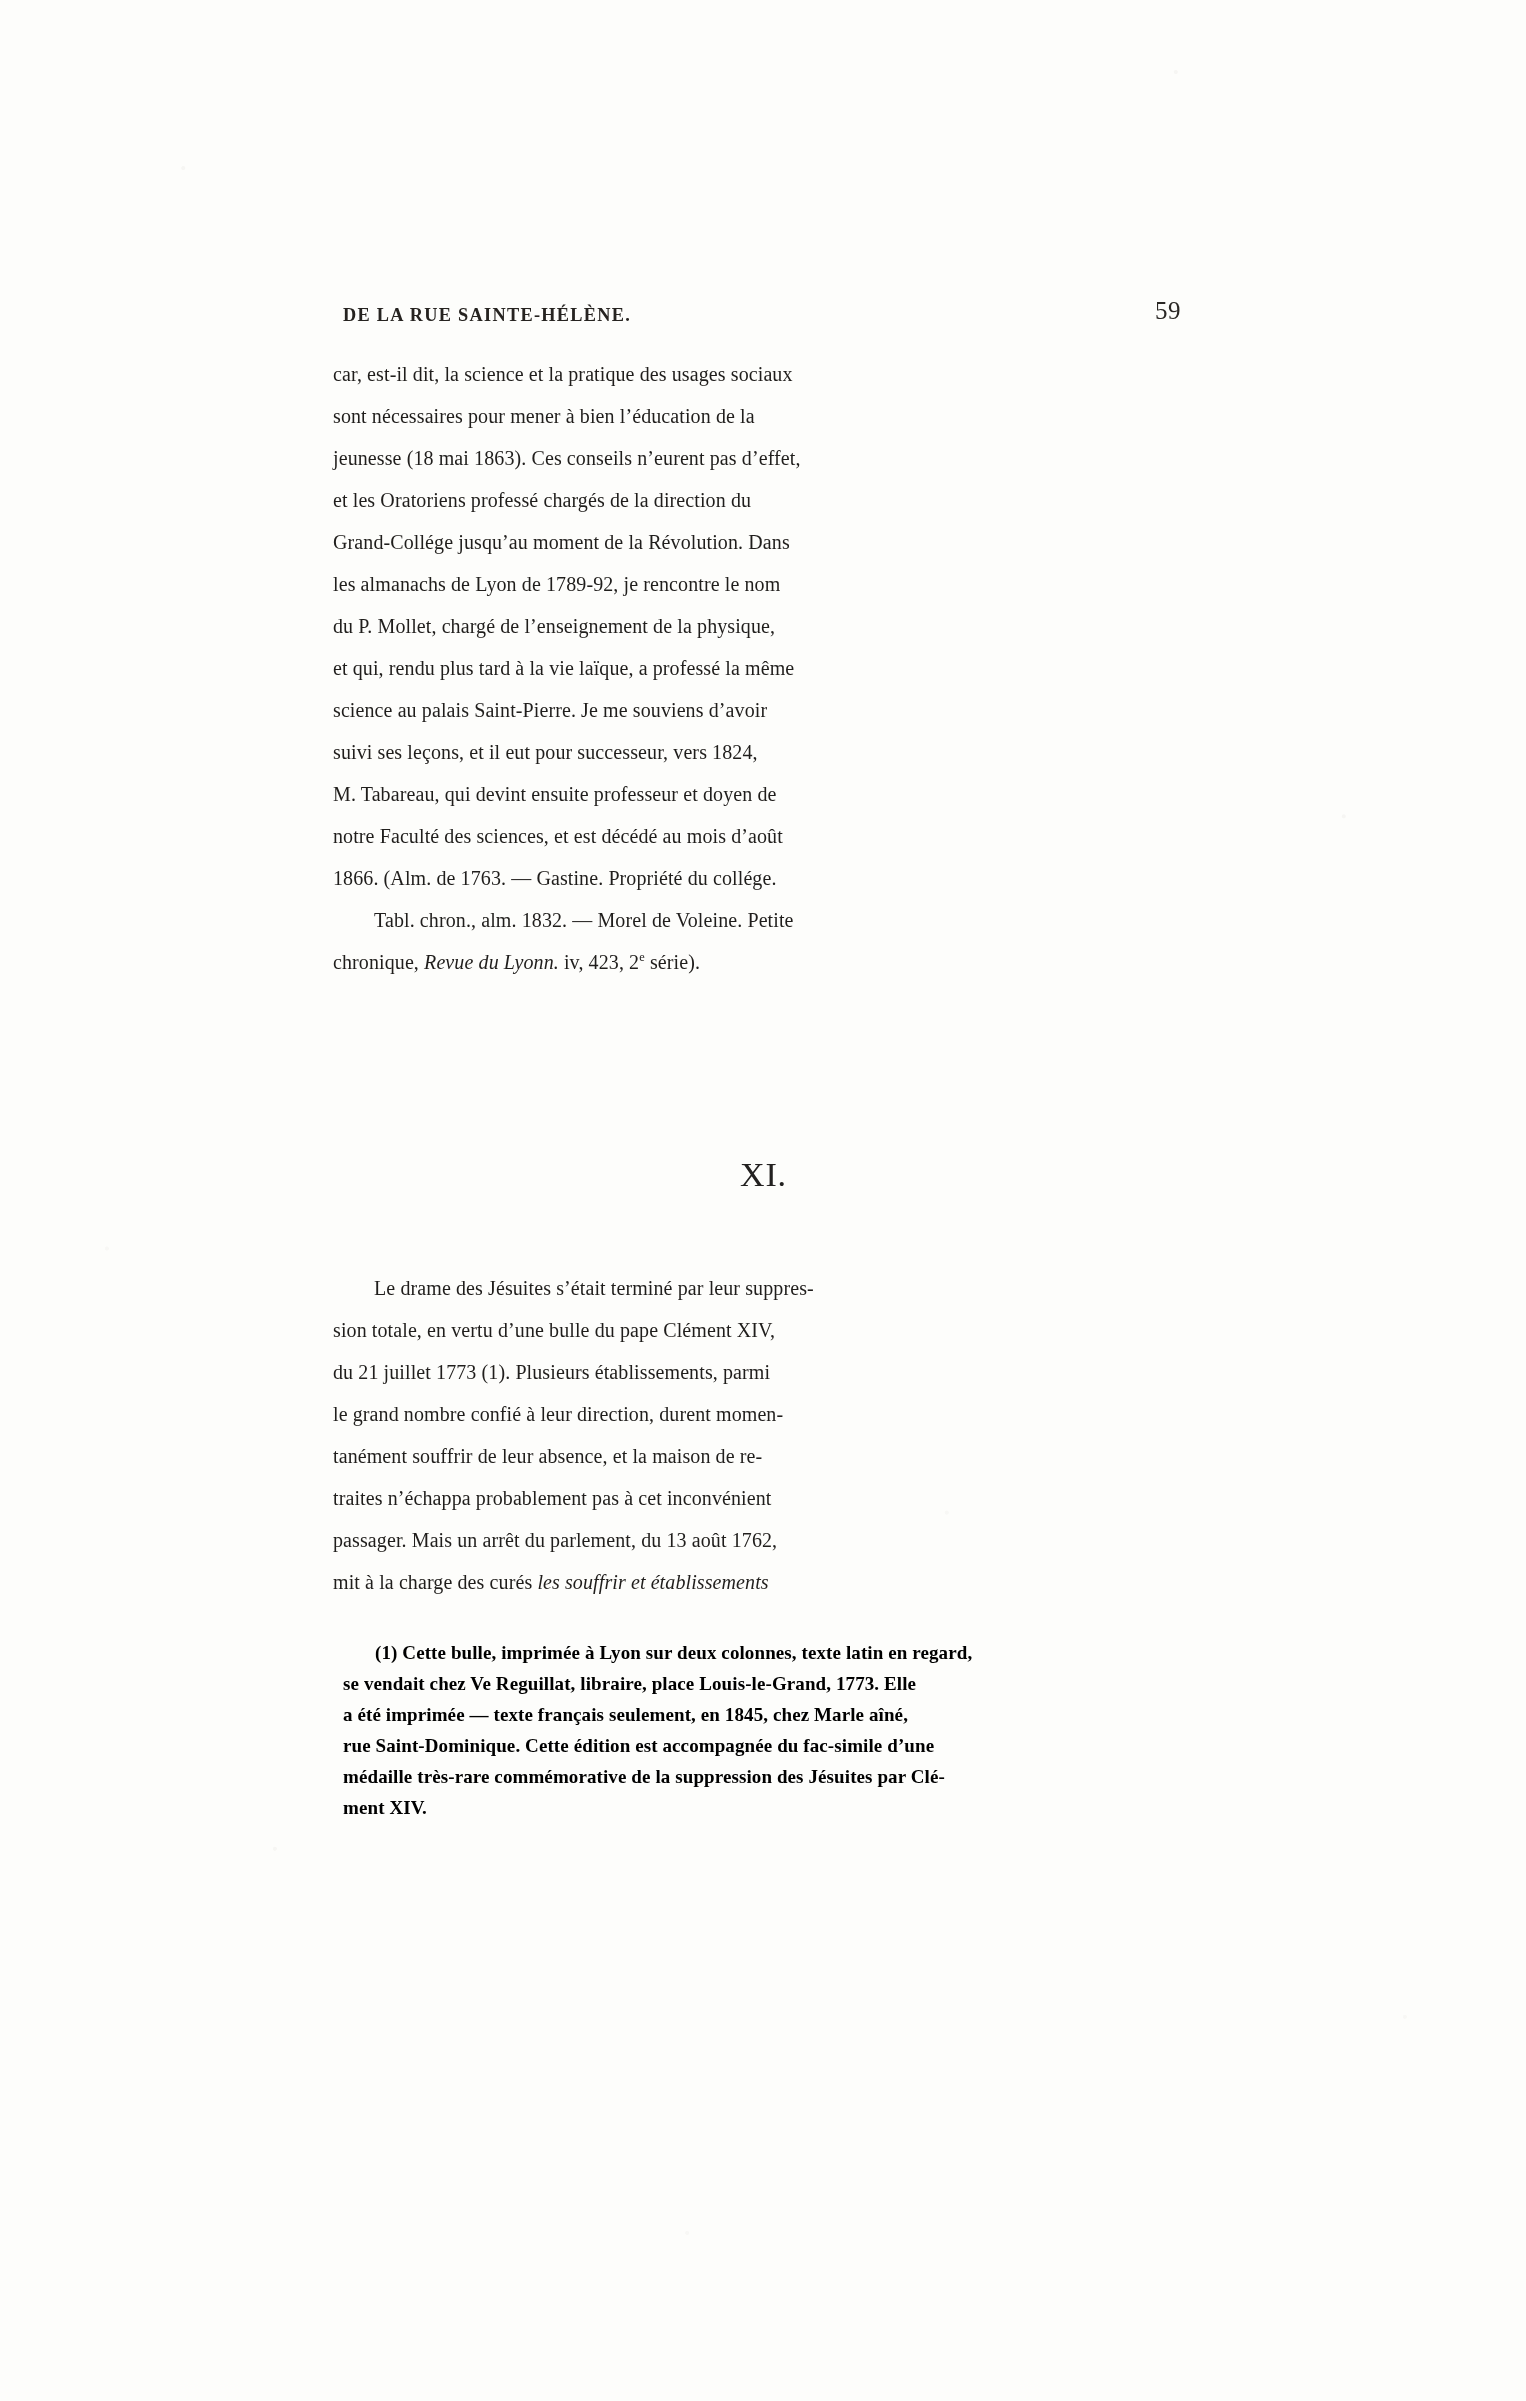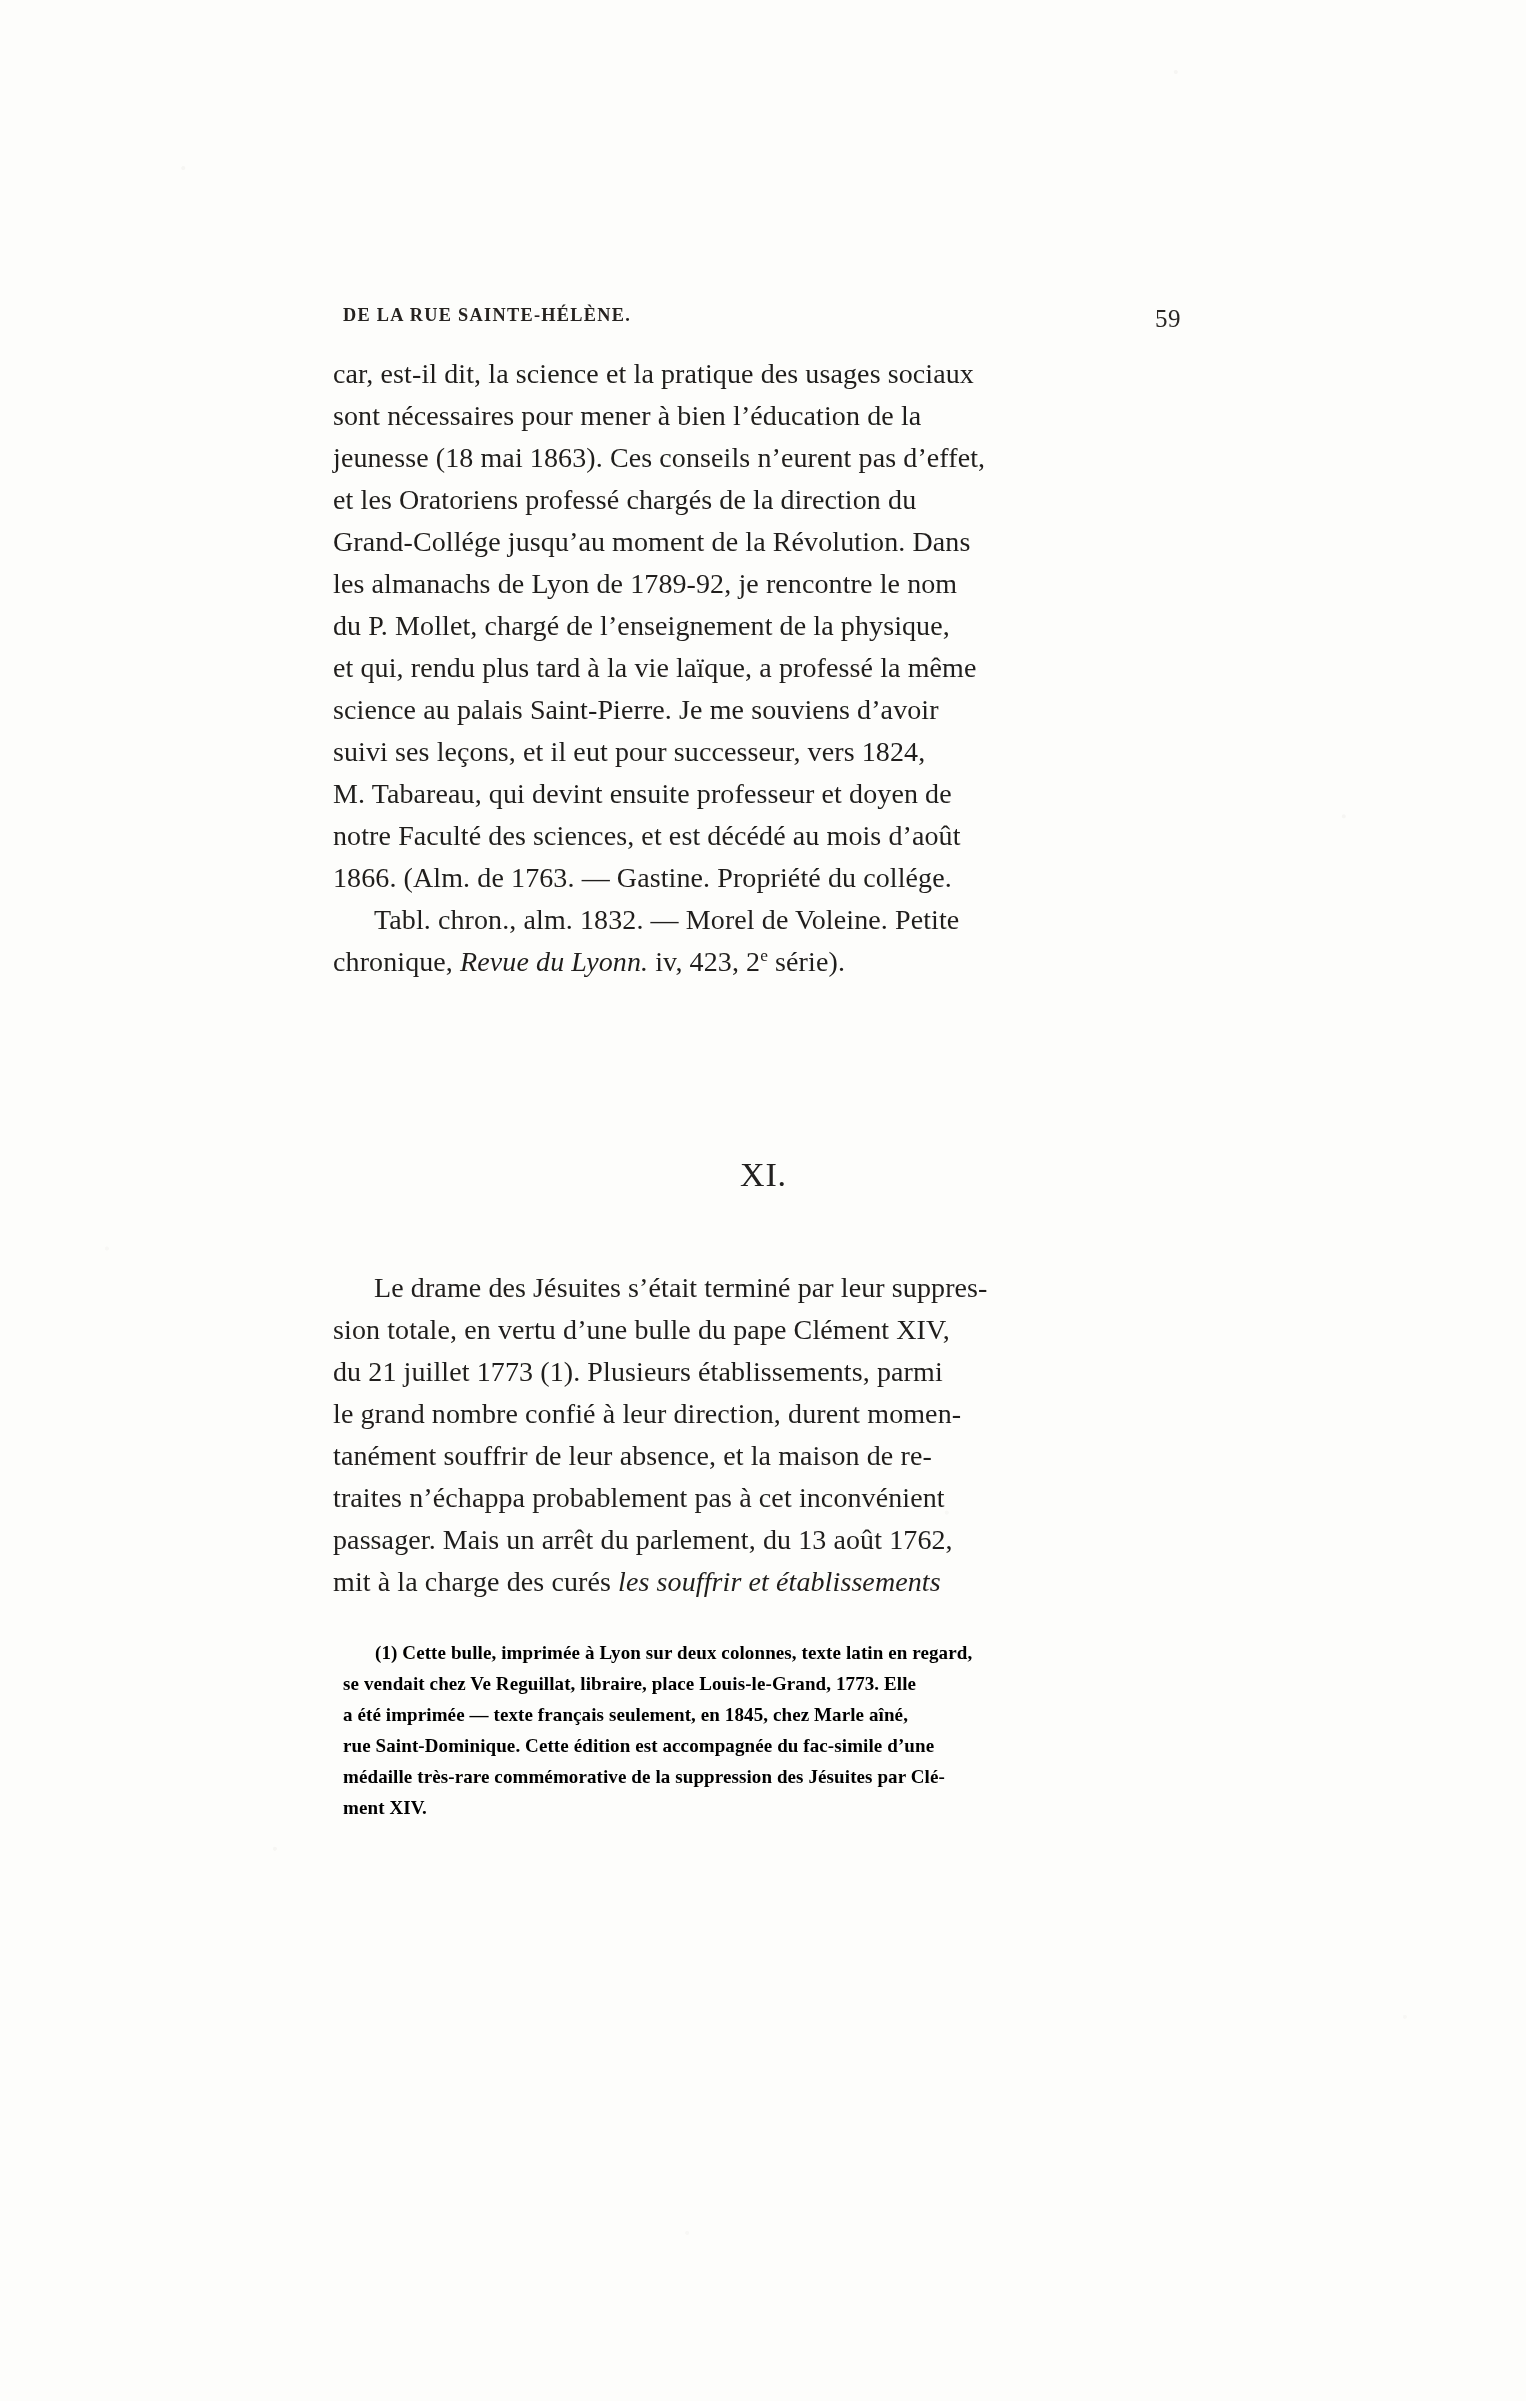--- a/index.html
+++ b/index.html
@@ -58,29 +58,28 @@
     color: #262320;
     white-space: nowrap;
   }
   .folio {
     position: absolute;
     left: 1155px;
     top: 297px;
     font-size: 25px;
     color: #2a2724;
     letter-spacing: 0.4px;
-    margin-top: 8px;
   }
 
   
   .textblock {
     position: absolute;
     left: 333px;
     width: 887px;
-    font-size: 28px;
+    font-size: 20px;
     line-height: 42px;
     color: #201e1c;
     text-align: left;
   }
   .line {
     white-space: pre;
     display: block;
     letter-spacing: 0.1px;
   }
   .indent { display: inline-block; width: 41px; }

